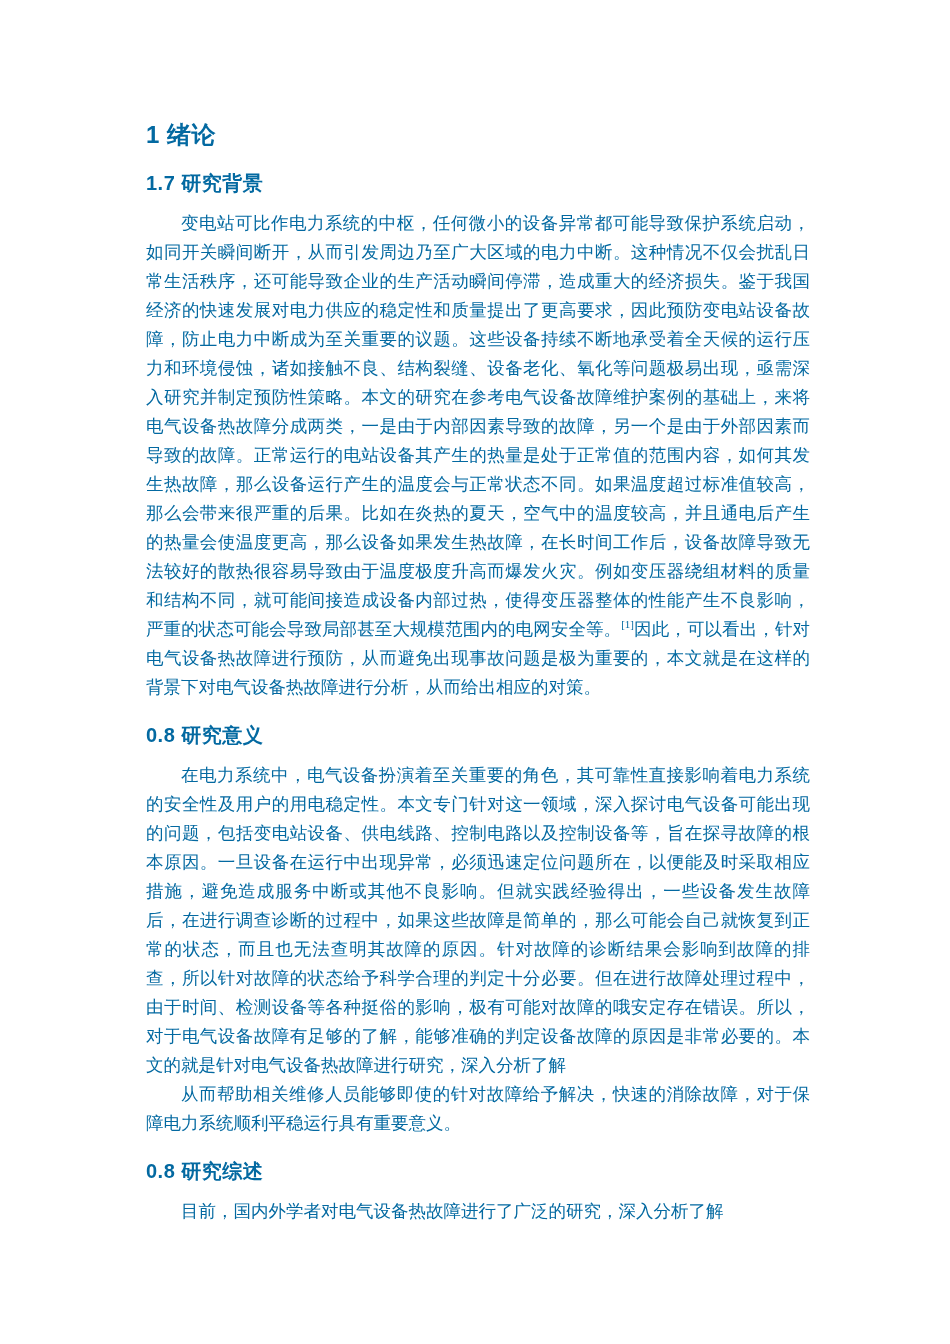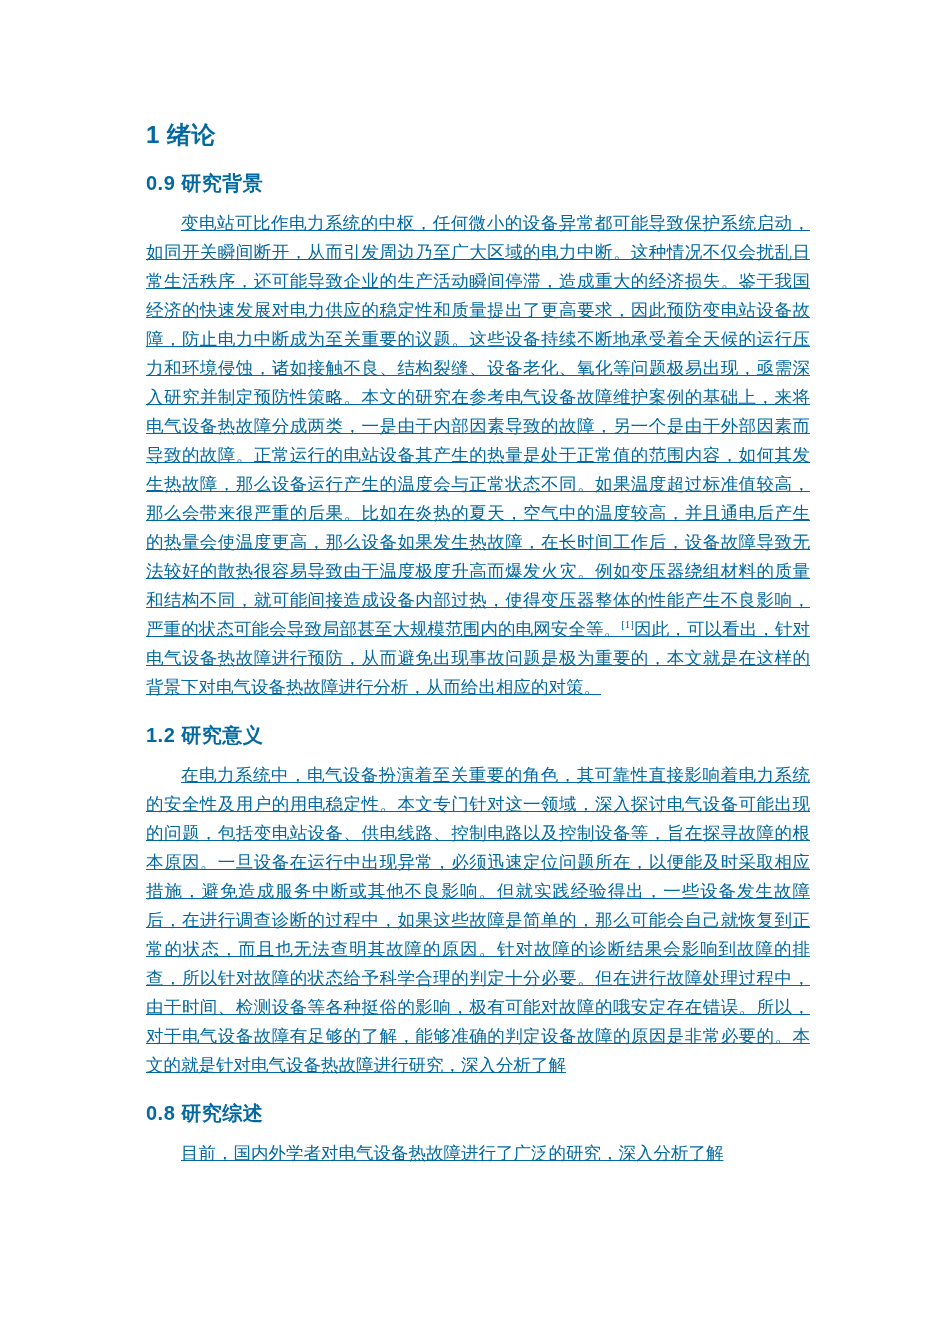--- a/index.html
+++ b/index.html
@@ -30,42 +30,42 @@
     line-height: 1.3;
     margin: 20px 0 13px 0;
     letter-spacing: 0.5px;
   }
   .body-para {
     font-size: 17.5px;
     line-height: 29px;
     text-align: justify;
     text-indent: 2em;
     word-break: break-all;
-    text-decoration: underline;
   }
   .body-para + .body-para { margin-top: 0; }
   sup.ref-marker {
     font-size: 11px;
     line-height: 0;
     vertical-align: super;
   }
 </style>
 </head>
 <body>
 
 <div class="page">
 
   <h1 class="chapter-title">1 绪论</h1>
 
-  <h2 class="section-heading">0.9 研究背景</h2>
+  <h2 class="section-heading">1.7 研究背景</h2>
 
   <p class="body-para"><span>变电站可比作电力系统的中枢，任何微小的设备异常都可能导致保护系统启动，如同开关瞬间断开，从而引发周边乃至广大区域的电力中断。这种情况不仅会扰乱日常生活秩序，还可能导致企业的生产活动瞬间停滞，造成重大的经济损失。鉴于我国经济的快速发展对电力供应的稳定性和质量提出了更高要求，因此预防变电站设备故障，防止电力中断成为至关重要的议题。这些设备持续不断地承受着全天候的运行压力和环境侵蚀，诸如接触不良、结构裂缝、设备老化、氧化等问题极易出现，亟需深入研究并制定预防性策略。本文的研究在参考电气设备故障维护案例的基础上，来将电气设备热故障分成两类，一是由于内部因素导致的故障，另一个是由于外部因素而导致的故障。正常运行的电站设备其产生的热量是处于正常值的范围内容，如何其发生热故障，那么设备运行产生的温度会与正常状态不同。如果温度超过标准值较高，那么会带来很严重的后果。比如在炎热的夏天，空气中的温度较高，并且通电后产生的热量会使温度更高，那么设备如果发生热故障，在长时间工作后，设备故障导致无法较好的散热很容易导致由于温度极度升高而爆发火灾。例如变压器绕组材料的质量和结构不同，就可能间接造成设备内部过热，使得变压器整体的性能产生不良影响，严重的状态可能会导致局部甚至大规模范围内的电网安全等。</span><sup class="ref-marker">[1]</sup><span>因此，可以看出，针对电气设备热故障进行预防，从而避免出现事故问题是极为重要的，本文就是在这样的背景下对电气设备热故障进行分析，从而给出相应的对策。</span></p>
 
-  <h2 class="section-heading">1.2 研究意义</h2>
+  <h2 class="section-heading">0.8 研究意义</h2>
 
   <p class="body-para">在电力系统中，电气设备扮演着至关重要的角色，其可靠性直接影响着电力系统的安全性及用户的用电稳定性。本文专门针对这一领域，深入探讨电气设备可能出现的问题，包括变电站设备、供电线路、控制电路以及控制设备等，旨在探寻故障的根本原因。一旦设备在运行中出现异常，必须迅速定位问题所在，以便能及时采取相应措施，避免造成服务中断或其他不良影响。但就实践经验得出，一些设备发生故障后，在进行调查诊断的过程中，如果这些故障是简单的，那么可能会自己就恢复到正常的状态，而且也无法查明其故障的原因。针对故障的诊断结果会影响到故障的排查，所以针对故障的状态给予科学合理的判定十分必要。但在进行故障处理过程中，由于时间、检测设备等各种挺俗的影响，极有可能对故障的哦安定存在错误。所以，对于电气设备故障有足够的了解，能够准确的判定设备故障的原因是非常必要的。本文的就是针对电气设备热故障进行研究，深入分析了解</p>
 
+  <p class="body-para">从而帮助相关维修人员能够即使的针对故障给予解决，快速的消除故障，对于保障电力系统顺利平稳运行具有重要意义。</p>
 
   <h2 class="section-heading">0.8 研究综述</h2>
 
   <p class="body-para">目前，国内外学者对电气设备热故障进行了广泛的研究，深入分析了解</p>
 
 </div>
 
 </body></html>

